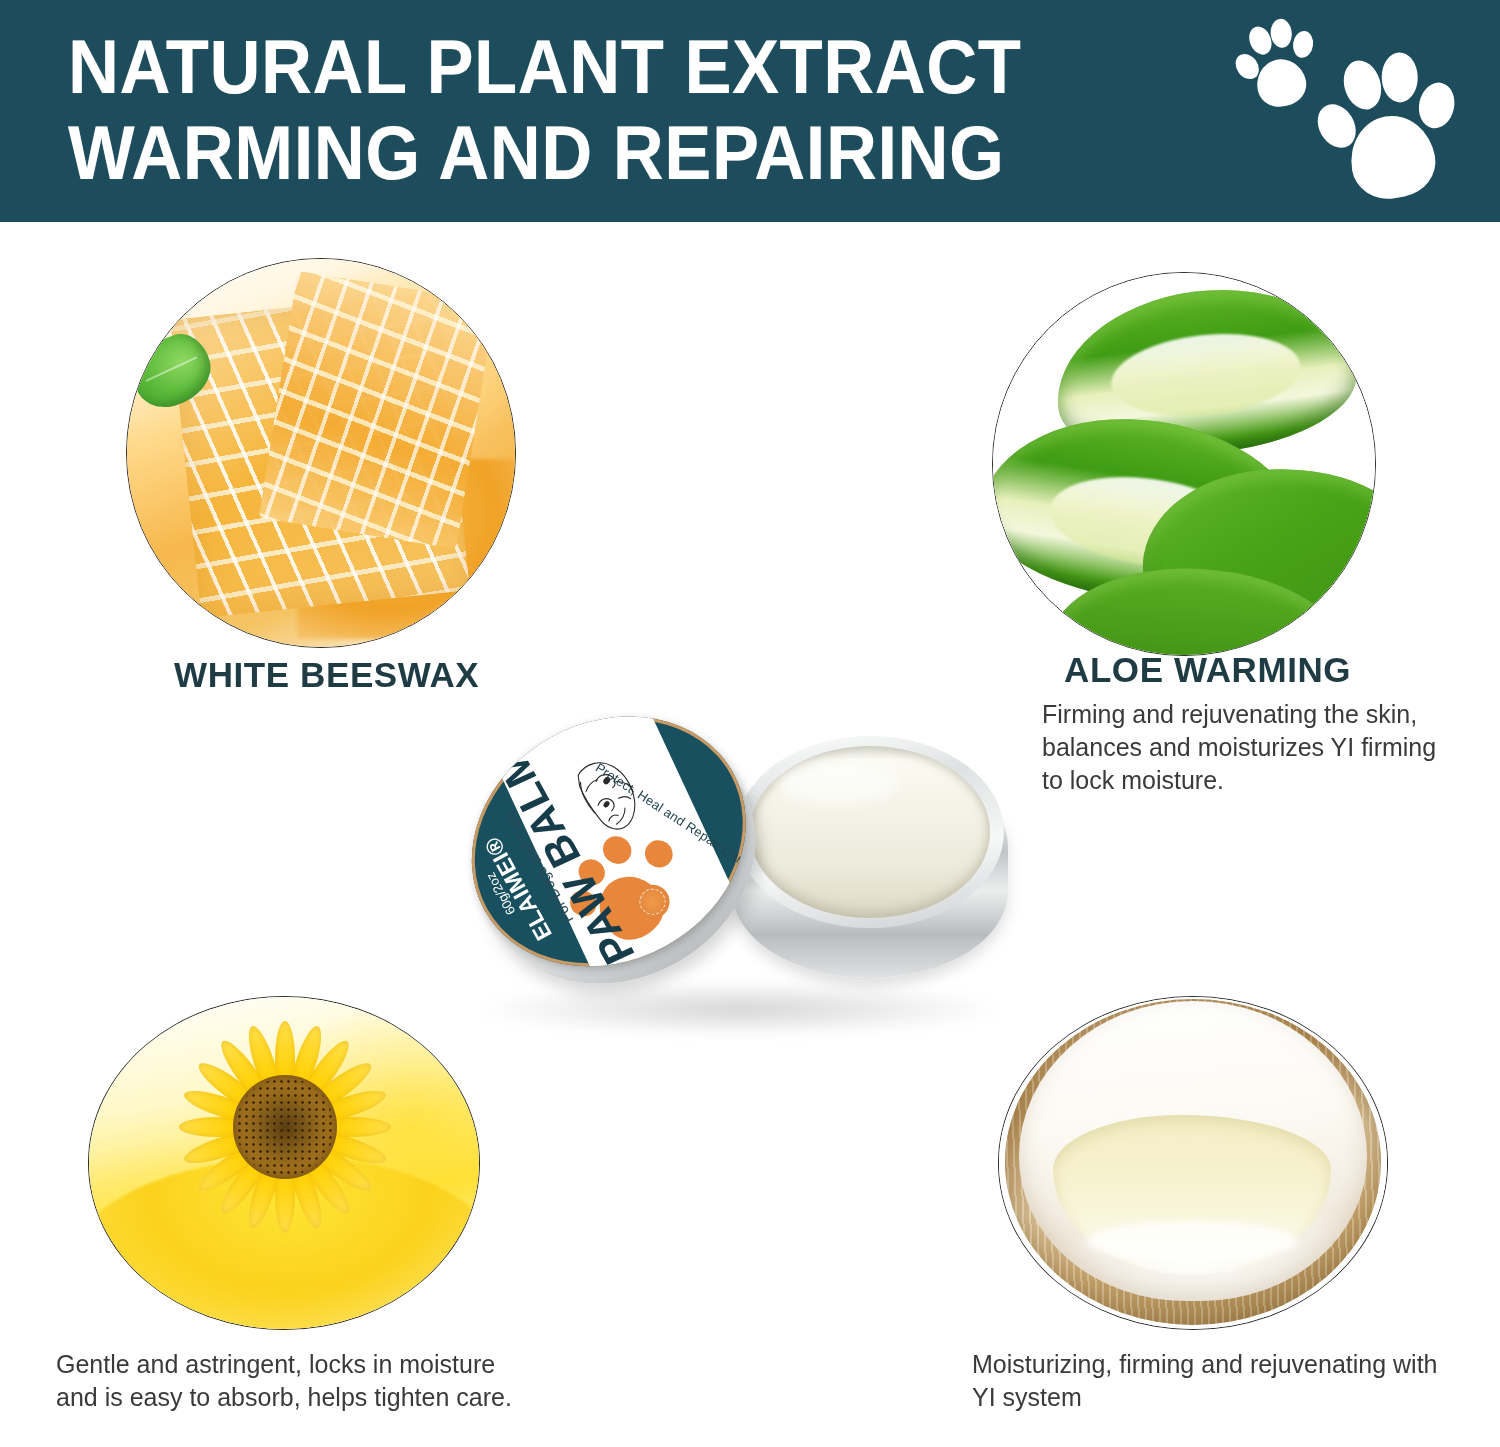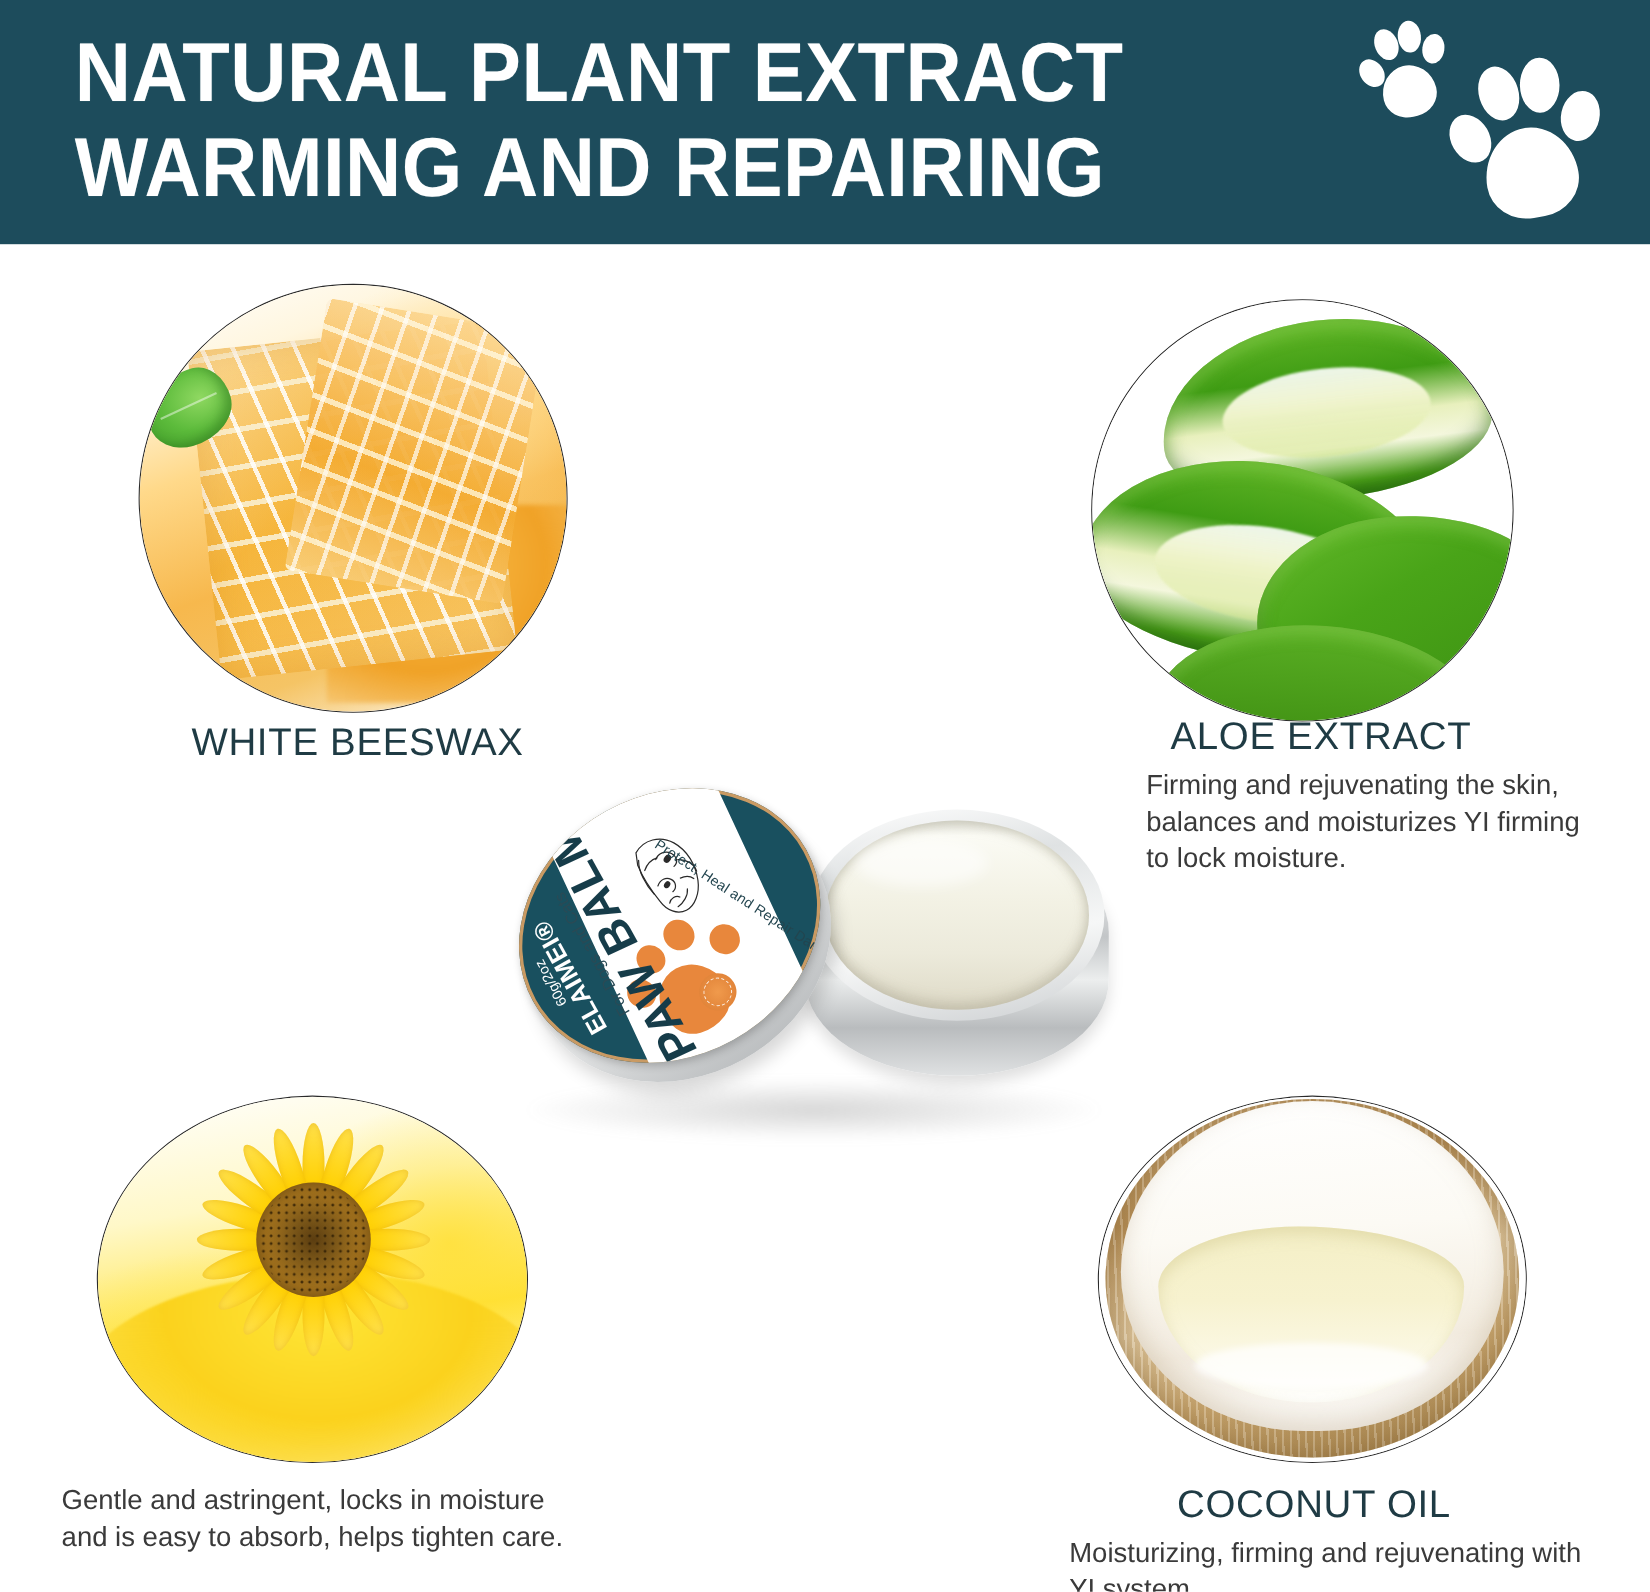--- a/index.html
+++ b/index.html
@@ -235,21 +235,21 @@
     background: rgba(255,255,255,0.75);
     filter: blur(3px);
   }
 
   
   .block { position: absolute; }
   .block h3 {
     margin: 0 0 8px 0;
     color: #1f3b44;
     font-size: 35px;
-    font-weight: normal;
+    font-weight: bold;
     letter-spacing: 0.6px;
     line-height: 40px;
     white-space: nowrap;
   }
   .block p {
     margin: 0;
     color: #3a3a3a;
     font-size: 25px;
     line-height: 33px;
     font-weight: normal;
@@ -466,30 +466,29 @@
   <div class="coco-husk"></div>
   <div class="coco-flesh"></div>
   <div class="coco-oil"></div>
 </div>
 
 <div class="block b-beeswax">
   <h3>WHITE BEESWAX</h3>
 </div>
 
 <div class="block b-aloe">
-  <h3>ALOE EXTRACT</h3>
+  <h3>ALOE WARMING</h3>
   <p>Firming and rejuvenating the skin, balances and moisturizes YI firming to lock moisture.</p>
 </div>
 
 <div class="block b-sun">
   <p>Gentle and astringent, locks in moisture and is easy to absorb, helps tighten care.</p>
 </div>
 
 <div class="block b-coco">
-  <h3>COCONUT OIL</h3>
   <p>Moisturizing, firming and rejuvenating with YI system</p>
 </div>
 
 <div class="product">
   <div class="tin-shadow"></div>
 
   <div class="tin-base">
     <div class="tin-base-body"></div>
     <div class="tin-base-ring"></div>
     <div class="tin-base-inner"></div>

